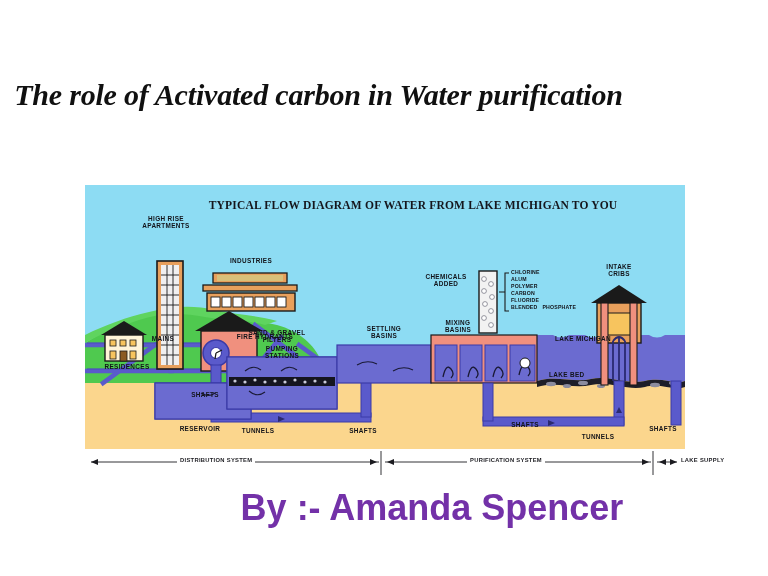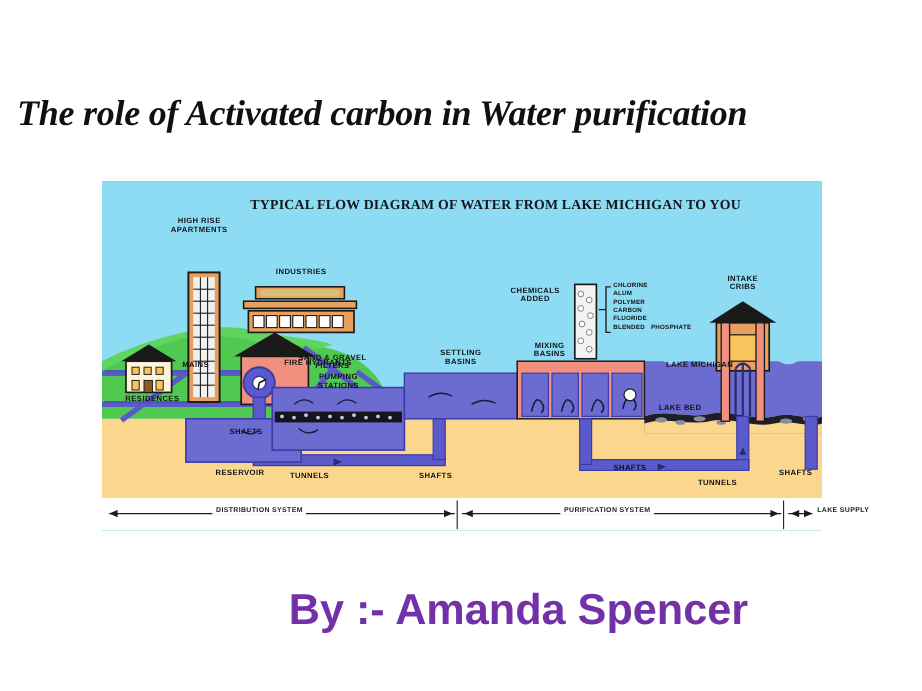--- a/index.html
+++ b/index.html
@@ -18,22 +18,22 @@
   }
 
   
   .byline{
     position:absolute;left:0;top:487px;width:768px;text-align:center;
     font-size:36px;font-weight:700;color:#7331A8;letter-spacing:0px;margin-left:48px;
   }
 
   
   .figure{
-    position:absolute;left:85px;top:151px;width:600px;height:291px;
-    background:#14b8a6;
+    position:absolute;left:85px;top:185px;width:600px;height:291px;
+    background:#c2410c;
   }
   .canvas{
     position:absolute;left:0;top:0;width:600px;height:264px;
     background:#8DDCF3;overflow:hidden;
   }
   .canvas svg{display:block;}
   .legend-strip{
     position:absolute;left:0;top:264px;width:600px;height:27px;background:#fff;
   }
   .legend-strip svg{display:block;}

